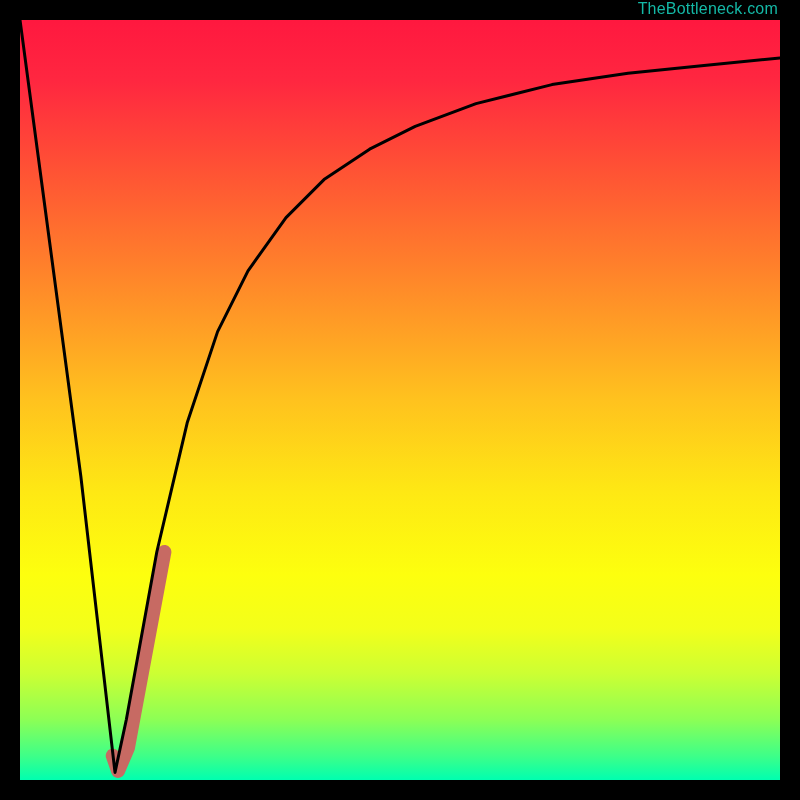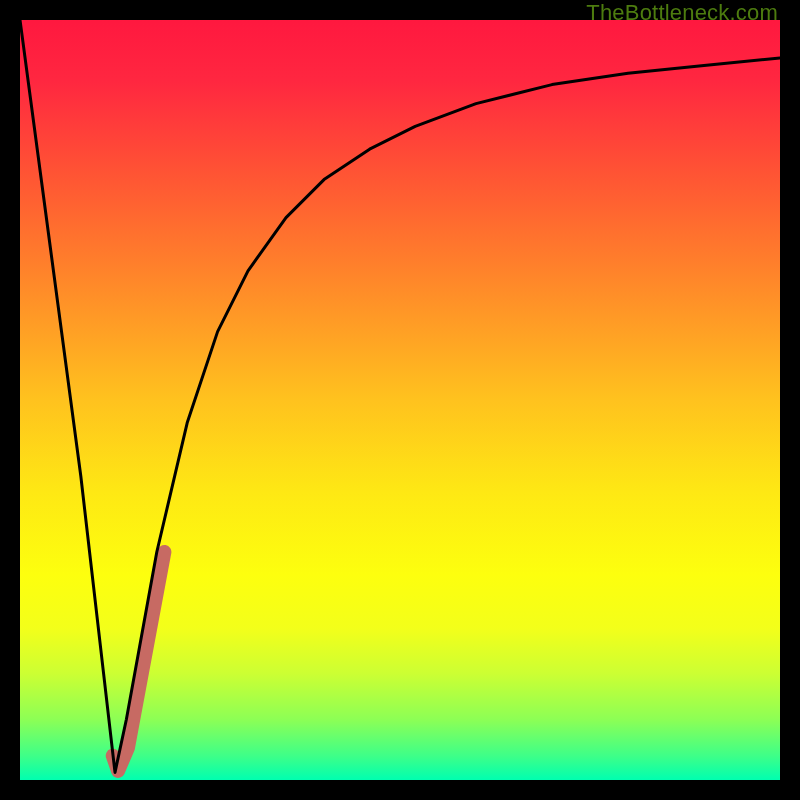--- a/index.html
+++ b/index.html
@@ -16,22 +16,22 @@
     left: 20px;
     top: 20px;
     width: 760px;
     height: 760px;
     background: #000;
   }
   .watermark {
     position: absolute;
     top: 0px;
     right: 22px;
-    color: #4d7c0f;
-    font-size: 22px;
+    color: #14b8a6;
+    font-size: 16px;
     font-weight: 500;
     letter-spacing: 0.2px;
     user-select: none;
   }
   svg {
     position: absolute;
     left: 20px;
     top: 20px;
   }
 </style>

